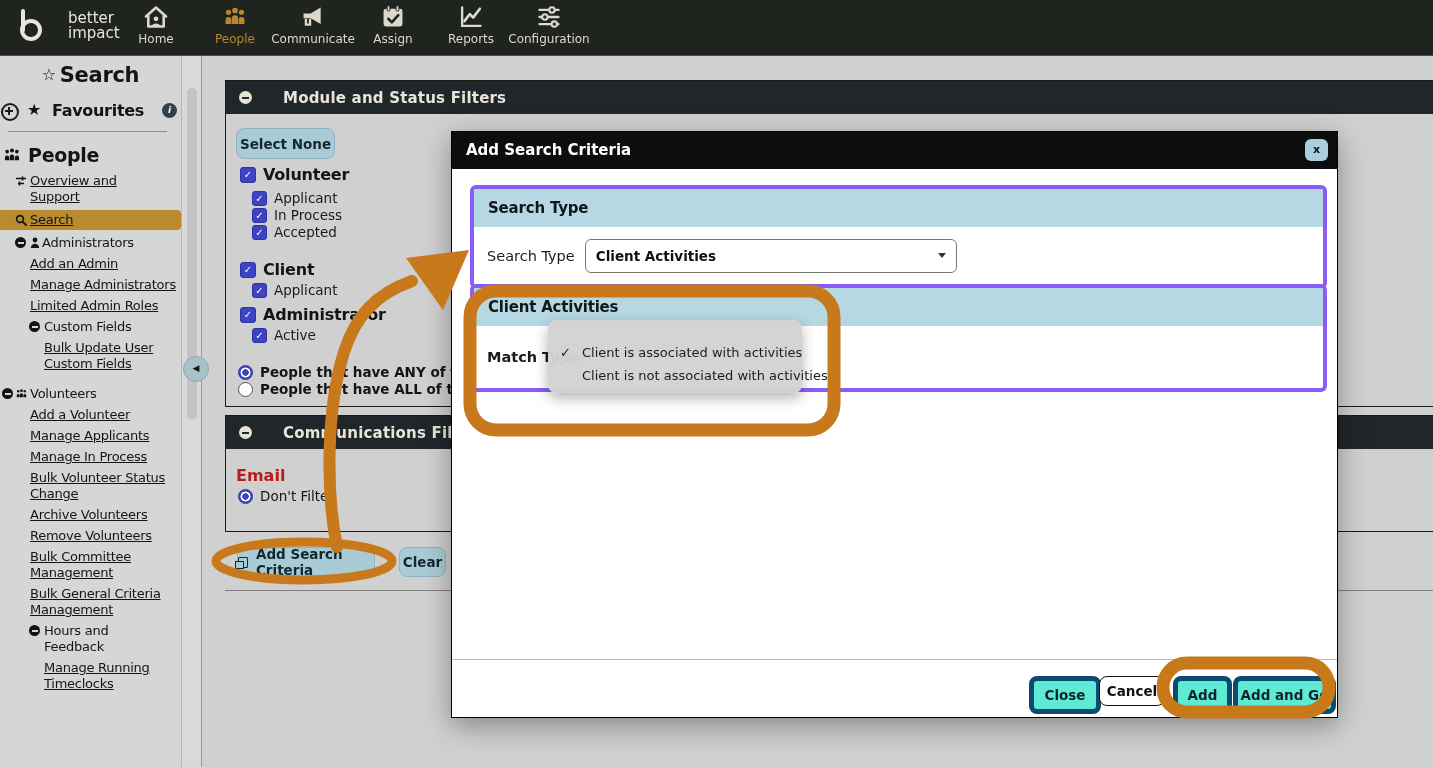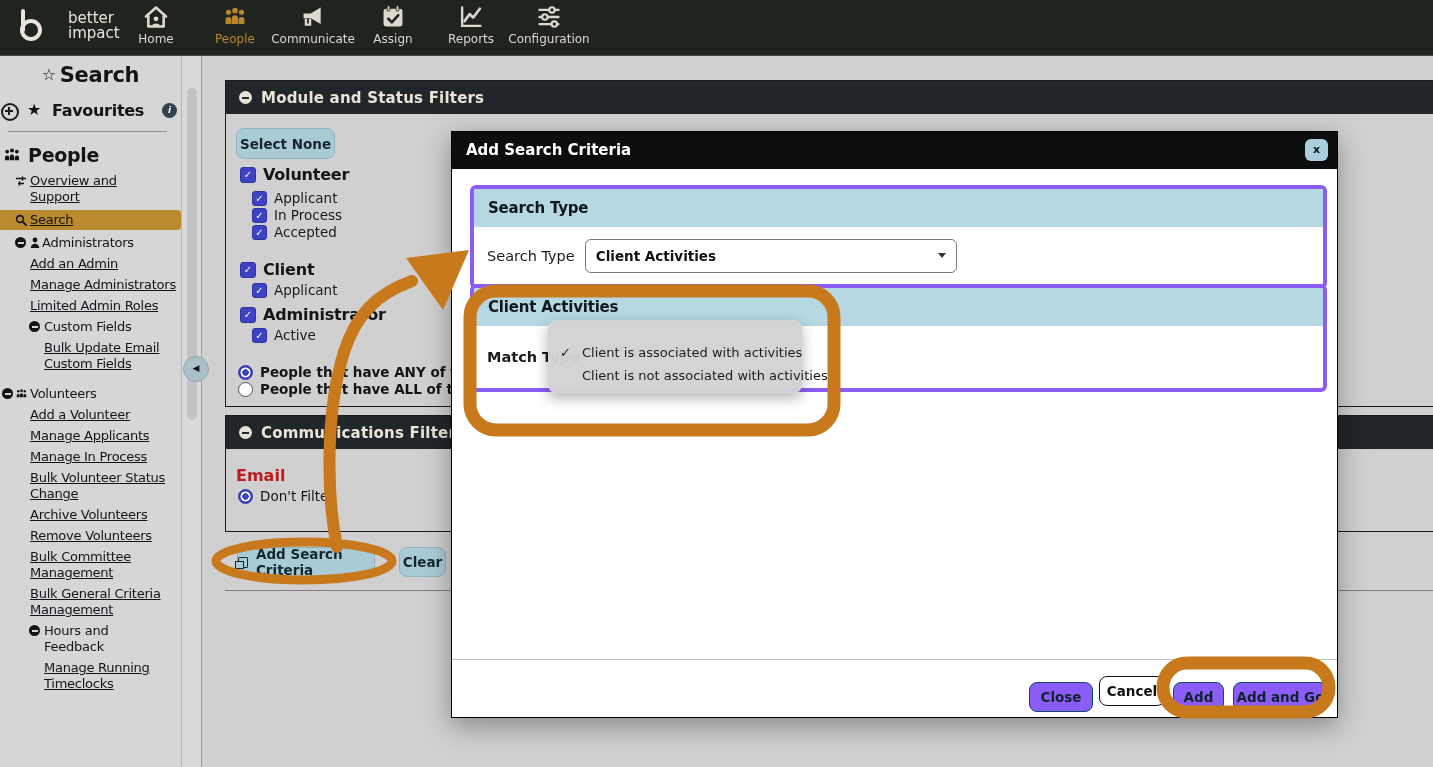--- a/index.html
+++ b/index.html
@@ -39,21 +39,21 @@
   .lv2{padding-left:44px;}
   .sn-item.hl{background:#b98a2e;border-radius:0 4px 4px 0;padding-top:2px;padding-bottom:2px;}
   .minus{position:absolute;width:11px;height:11px;background:#131313;border-radius:50%;top:2px;}
   .minus:after{content:"";position:absolute;left:2.5px;top:4.5px;width:6px;height:2px;background:#d6d6d6;}
   .sn-icon{position:absolute;top:2px;}
   .collapse-btn{position:absolute;left:183px;top:356px;width:24px;height:24px;border-radius:50%;background:#a9c2c9;border:1px solid #8fa7ae;color:#111;font-size:9px;text-align:center;line-height:23px;z-index:4;cursor:pointer;}
 
   
   .panel{position:absolute;left:225px;width:1215px;border:1px solid #1a1a1a;background:#d0d0d0;z-index:1;}
   .panel-hdr{height:33px;background:#21262a;display:flex;align-items:center;padding-left:13px;gap:9px;}
-  .panel-hdr .ph-title{color:#e8e4d8;font-size:15px;font-weight:bold;letter-spacing:0.2px;}
+  .panel-hdr .ph-title{color:#e8e4d8;font-size:15px;font-weight:bold;letter-spacing:0.2px;margin-left:22px;}
   .cream-minus{width:13px;height:13px;background:#e6e2d6;border-radius:50%;position:relative;cursor:pointer;}
   .cream-minus:after{content:"";position:absolute;left:3px;top:5.5px;width:7px;height:2px;background:#21262a;}
   #panel-module{top:80px;height:325px;}
   #panel-comms{top:415px;height:115px;}
   .btn-teal{background:#a9cbd6;border:1px solid #8fb4bf;border-radius:8px;color:#12272e;font-size:13.5px;font-weight:600;display:flex;align-items:center;justify-content:center;cursor:pointer;font-family:"DejaVu Sans",sans-serif;}
   #select-none{position:absolute;left:10px;top:47px;width:97px;height:29px;}
   .cbrow{position:absolute;display:flex;align-items:center;gap:7px;white-space:nowrap;}
   .cb{width:13px;height:13px;background:#3d43c2;border:1px solid #2e34a0;border-radius:3px;color:#fff;font-size:10px;line-height:13px;text-align:center;cursor:pointer;}
   .cb.big{width:14px;height:14px;line-height:14px;}
   .grp-label{font-size:16px;font-weight:bold;color:#141414;letter-spacing:-0.2px;}
@@ -80,21 +80,21 @@
   #sec-searchtype{top:53px;height:96px;}
   #sec-searchtype .msec-body{height:58px;display:flex;align-items:center;padding-left:13px;}
   .fld-label{font-size:14.5px;color:#1c1c1c;margin-right:10px;white-space:nowrap;}
   .selectbox{position:relative;width:360px;height:32px;border:1px solid #777;border-radius:6px;background:#fff;display:flex;align-items:center;padding-left:10px;font-size:13.5px;font-weight:600;color:#111;cursor:pointer;}
   .caret{position:absolute;right:10px;top:13px;width:0;height:0;border-left:4.5px solid transparent;border-right:4.5px solid transparent;border-top:5.5px solid #333;}
   #sec-clientact{top:152px;height:100px;}
   #sec-clientact .msec-body{height:62px;display:flex;align-items:center;padding-left:13px;}
   .mt-label{font-size:14.5px;font-weight:600;color:#1c1c1c;}
   .modal-footer-line{position:absolute;left:0;right:0;top:527px;border-top:1px solid #bbb;}
   .mbtn{position:absolute;top:544px;height:28px;border-radius:8px;font-size:13.5px;font-weight:600;display:flex;align-items:center;justify-content:center;cursor:pointer;}
-  .mbtn.blue{background:#8b5cf6;color:#10242b;border:1px solid #0c4a6e;margin-top:6px;}
+  .mbtn.blue{background:#5eead4;color:#10242b;border:5px solid #0c4a6e;}
   .mbtn.white{background:#fff;color:#111;border:1.5px solid #111;}
   #btn-close{left:577px;width:62px;}
   #btn-cancel{left:647px;width:64px;text-align:right;}
   #btn-add{left:721px;width:49px;}
   #btn-addgo{left:781px;width:93px;}
 
   
   .ddmenu{position:absolute;left:548px;top:320px;width:254px;height:73px;background:rgba(211,211,211,0.97);border-radius:8px;box-shadow:0 5px 14px rgba(0,0,0,.3);z-index:20;padding-top:21px;box-sizing:border-box;}
   .dd-opt{position:relative;height:23px;line-height:23px;font-size:13px;color:#1c1c1c;padding-left:34px;cursor:pointer;white-space:nowrap;}
   .dd-check{position:absolute;left:12px;top:0;font-size:13px;color:#1c1c1c;}
@@ -229,21 +229,21 @@
           </svg>
           <span class="sn-label">Administrators</span>
         </div>
         <div class="sn-item link lv1"><span class="sn-label">Add an Admin</span></div>
         <div class="sn-item link lv1"><span class="sn-label">Manage Administrators</span></div>
         <div class="sn-item link lv1"><span class="sn-label">Limited Admin Roles</span></div>
         <div class="sn-item lv2">
           <span class="minus" style="left:29px;"></span>
           <span class="sn-label">Custom Fields</span>
         </div>
-        <div class="sn-item link lv2"><span class="sn-label">Bulk Update Email
+        <div class="sn-item link lv2"><span class="sn-label">Bulk Update User
 Custom Fields</span></div>
 
         <div class="sn-item lv1" style="margin-top:14px;">
           <span class="minus" style="left:2px;"></span>
           <svg class="sn-icon" style="left:15px;" width="13" height="12" viewBox="0 0 22 17">
             <circle cx="5.5" cy="4" r="2.1" fill="#141414"></circle>
               <circle cx="11" cy="2.8" r="2.3" fill="#141414"></circle>
               <circle cx="16.5" cy="4" r="2.1" fill="#141414"></circle>
             <path d="M3 14 v-3 a2.4 2.4 0 0 1 4.8 0 V14 Z" fill="#141414"></path>
             <path d="M8.4 14 v-4.2 a2.5 2.5 0 0 1 5 0 V14 Z" fill="#141414"></path>

